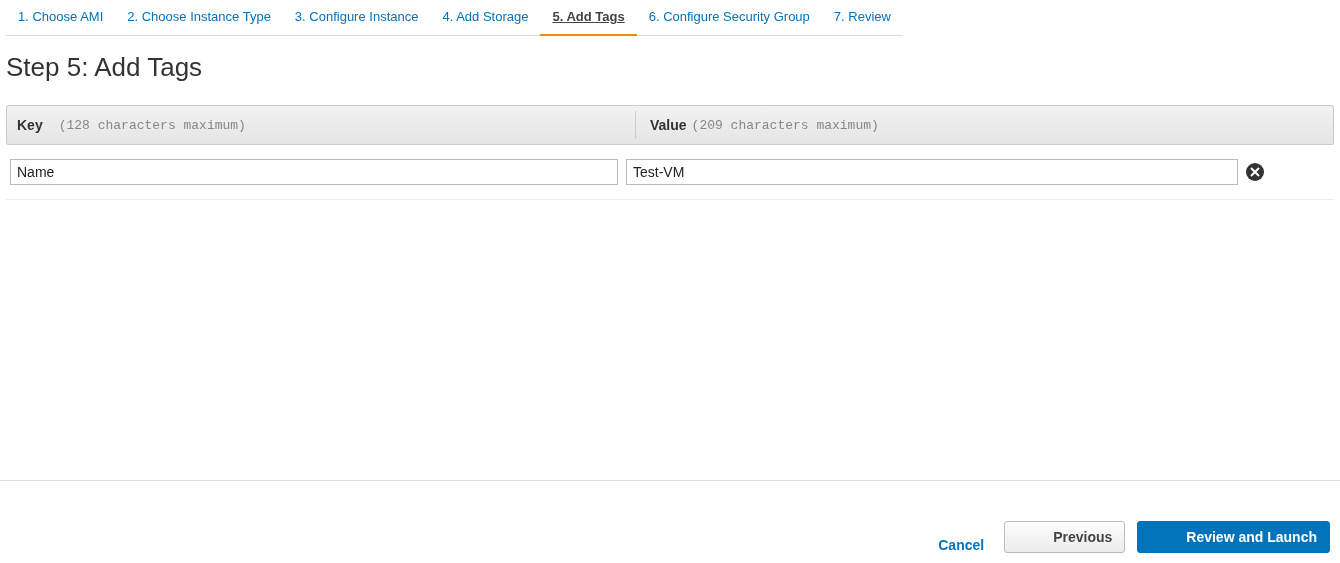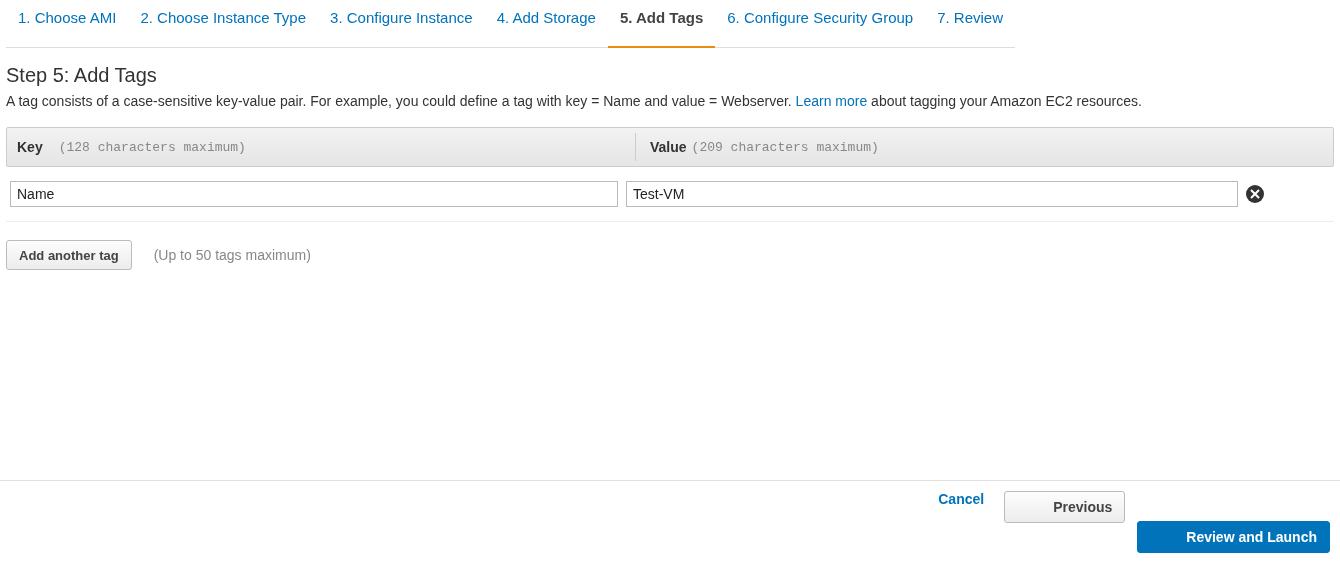--- a/index.html
+++ b/index.html
@@ -12,42 +12,43 @@
     height: 563px;
     position: relative;
   }
 
   
   .wizard {
     display: flex;
     padding: 0 6px;
   }
   .wizard .step {
-    padding: 9px 12px 20px;
-    font-size: 15px;
+    padding: 9px 12px 10px;
+    font-size: 13px;
     color: #0073bb;
     border-bottom: 1px solid #ddd;
     cursor: pointer;
     white-space: nowrap;
   }
   .wizard .step.active {
     color: #444;
     font-weight: bold;
     border-bottom: 2px solid #eb8b11;
+    text-decoration: underline;
   }
 
   .content {
     padding: 16px 6px 0 6px;
   }
 
   .page-title {
-    font-size: 20px;
+    font-size: 26px;
     font-weight: normal;
     color: #333;
-    margin-bottom: 6px;
+    margin-bottom: 22px;
   }
   .page-desc {
     font-size: 14px;
     color: #333;
     margin-bottom: 18px;
   }
   .page-desc a {
     color: #0073bb;
     text-decoration: none;
   }
@@ -124,21 +125,21 @@
   .add-row .hint { color: #888; font-size: 14px; }
 
   
   .footer {
     position: absolute;
     left: 0; right: 0; bottom: 0;
     border-top: 1px solid #e0e0e0;
     padding: 10px 10px 10px 0;
     display: flex;
     justify-content: flex-end;
-    align-items: flex-start;
+    align-items: flex-end;
     gap: 12px;
   }
   .link-btn {
     color: #0073bb;
     font-weight: bold;
     font-size: 14px;
     cursor: pointer;
     padding: 0 8px;
   }
   .footer .btn { height: 32px; font-size: 14px; padding-left: 48px; }
@@ -157,23 +158,20 @@
   <div class="step">2. Choose Instance Type</div>
   <div class="step">3. Configure Instance</div>
   <div class="step">4. Add Storage</div>
   <div class="step active">5. Add Tags</div>
   <div class="step">6. Configure Security Group</div>
   <div class="step">7. Review</div>
 </div>
 
 <div class="content">
   <h1 class="page-title">Step 5: Add Tags</h1>
-  <p class="page-desc">
-    <span>A tag consists of a case-sensitive key-value pair. For example, you could define a tag with key = Name and value = Webserver. </span><a href="#">Learn more</a><span> about tagging your Amazon EC2 resources.</span>
-  </p>
 
   <div class="tag-header">
     <div class="col col-key">
       <span class="label">Key</span>
       <span class="hint">(128 characters maximum)</span>
     </div>
     <div class="col col-value">
       <span class="label">Value</span>
       <span class="hint">(209 characters maximum)</span>
     </div>
@@ -183,23 +181,19 @@
     <input type="text" class="key-input" value="Name" style="">
     <input type="text" class="value-input" value="Test-VM" style="">
     <div class="remove-btn">
       <svg width="10" height="10" viewBox="0 0 10 10">
           <line x1="1" y1="1" x2="9" y2="9" stroke="#fff" stroke-width="2"></line>
           <line x1="9" y1="1" x2="1" y2="9" stroke="#fff" stroke-width="2"></line>
         </svg>
     </div>
   </div>
 
-  <div class="add-row">
-    <div class="btn">Add another tag</div>
-    <span class="hint">(Up to 50 tags maximum)</span>
-  </div>
 </div>
 
 <div class="footer">
   <span class="link-btn">Cancel</span>
   <div class="btn">Previous</div>
   <div class="btn primary">Review and Launch</div>
 </div>
 
 </body></html>

